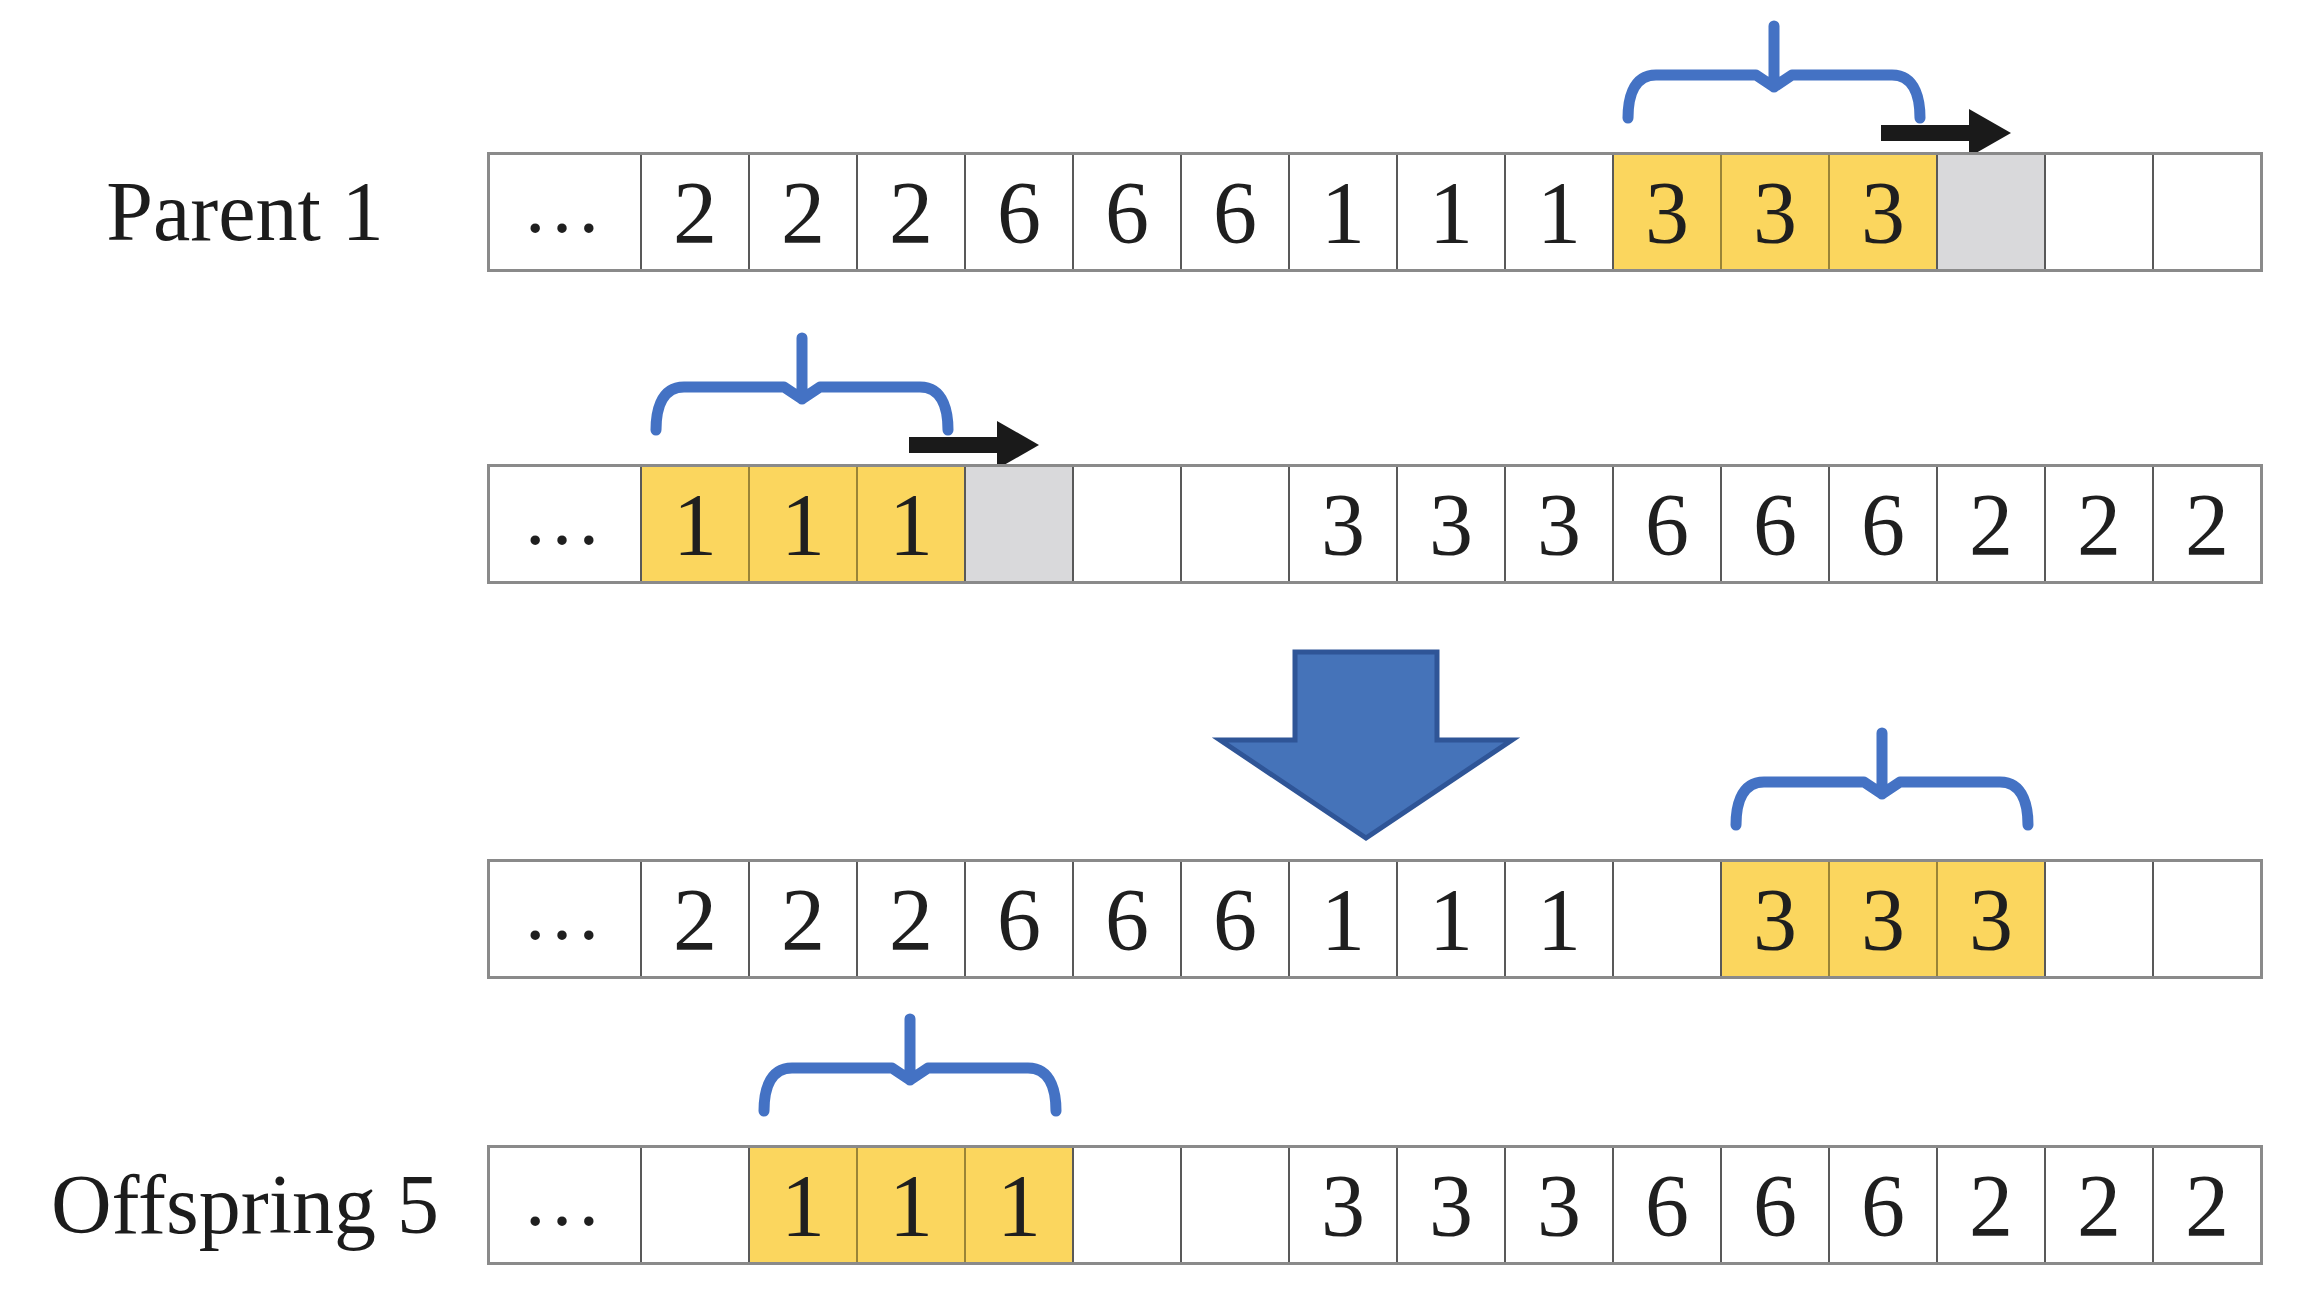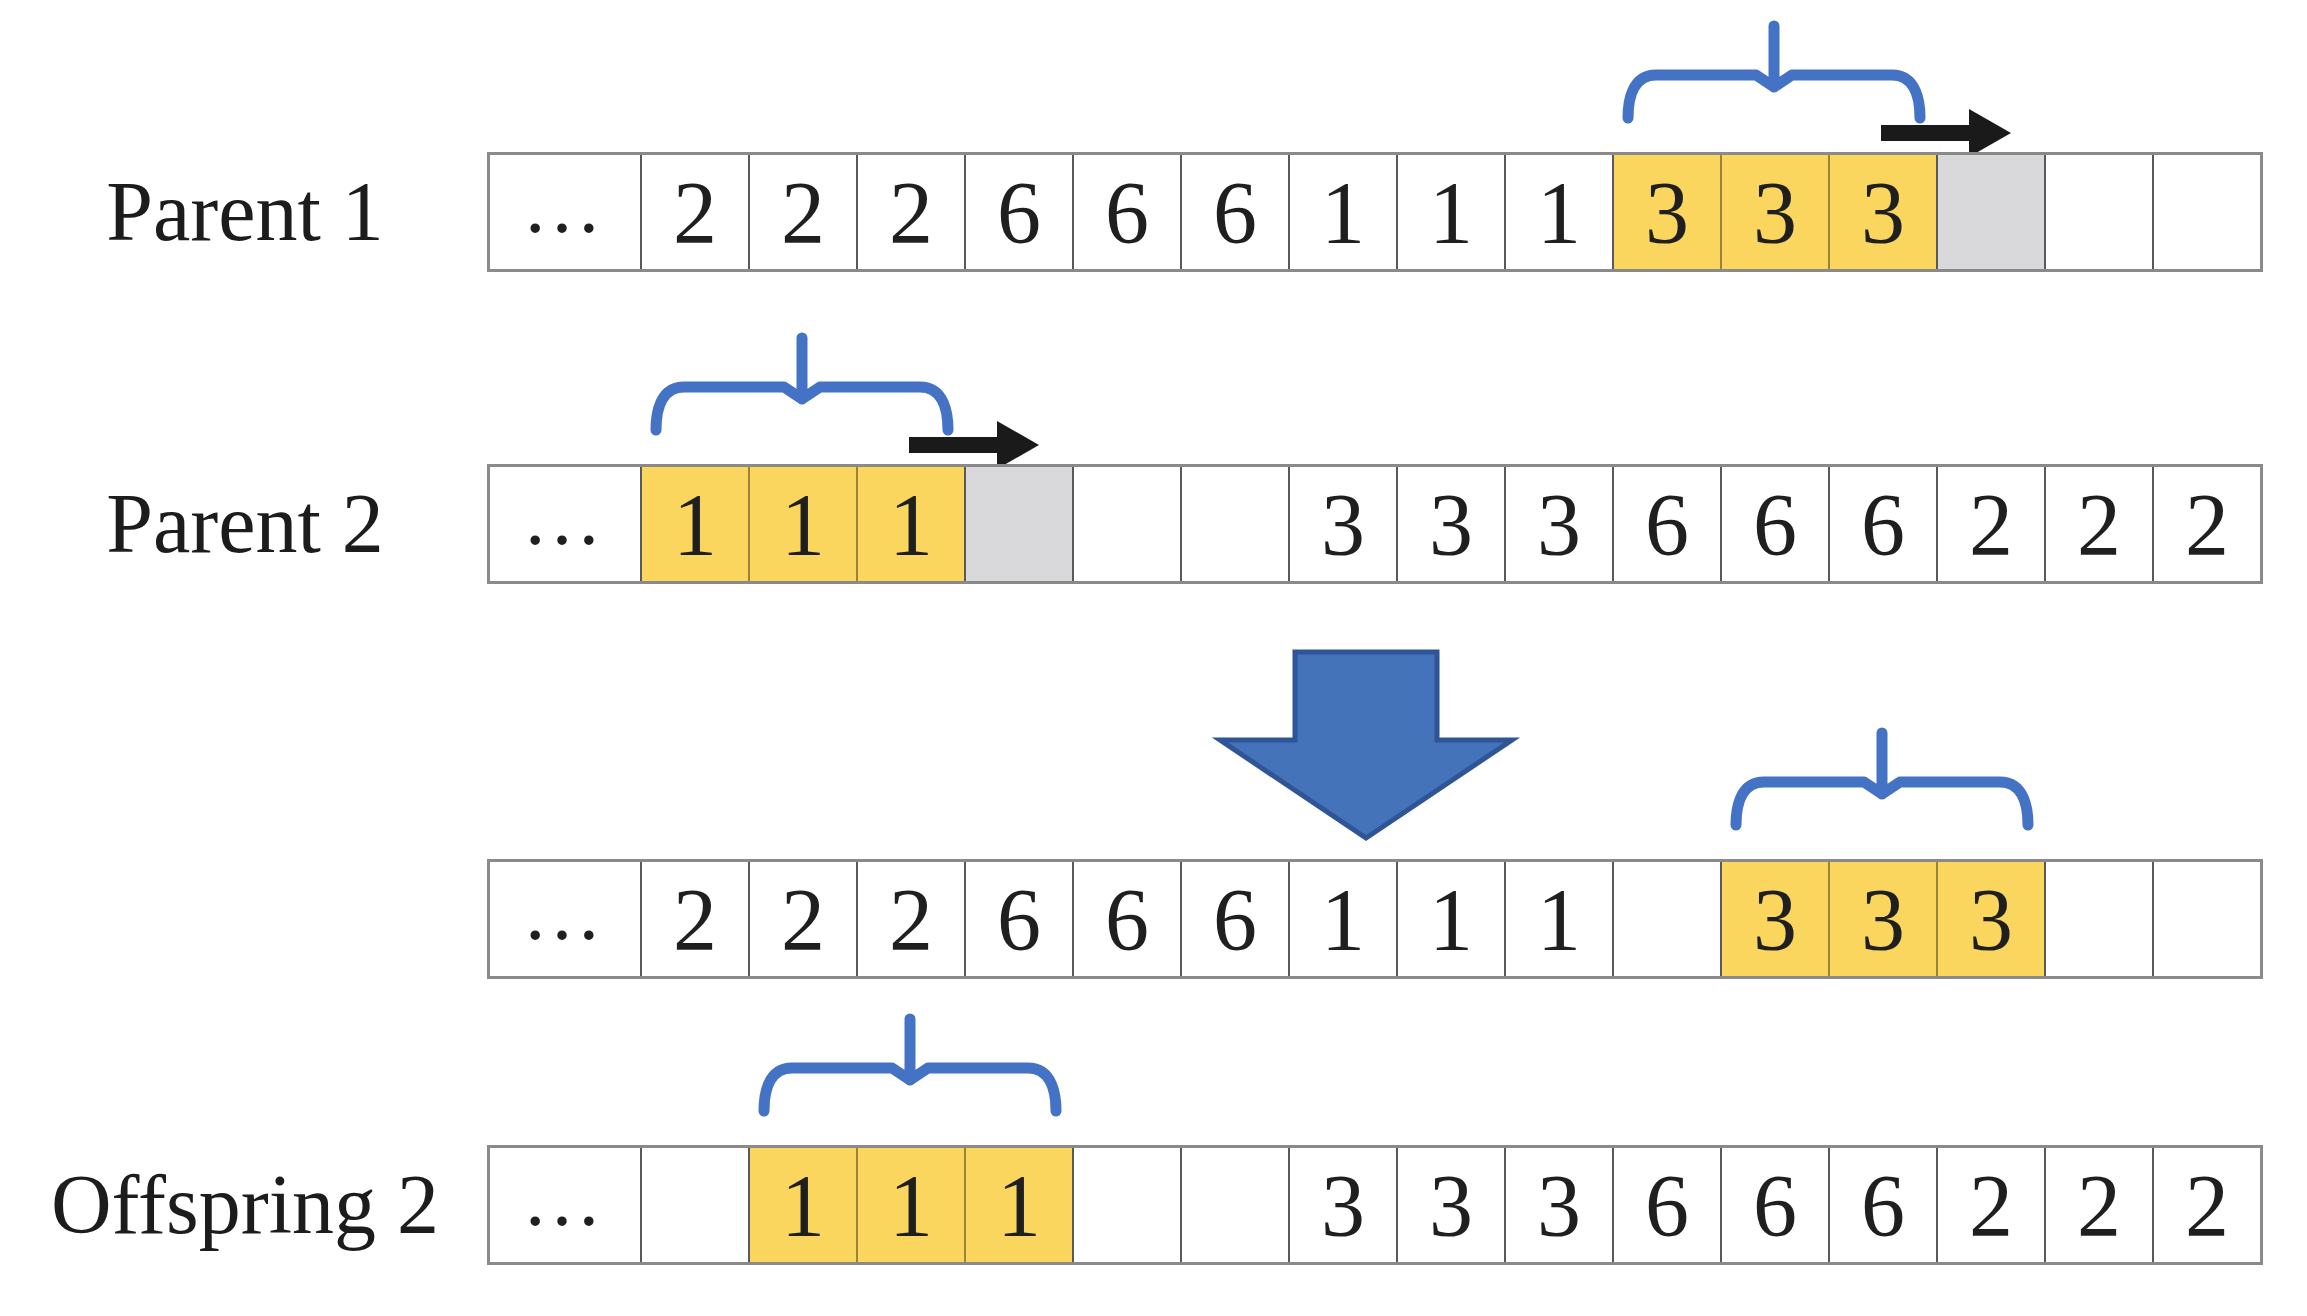--- a/index.html
+++ b/index.html
@@ -76,21 +76,20 @@
       <div class="cell" style="width: 108px;">1</div>
       <div class="cell" style="width: 108px;">1</div>
       <div class="cell" style="width: 108px;">1</div>
       <div class="cell hl" style="width: 108px;">3</div>
       <div class="cell hl" style="width: 108px;">3</div>
       <div class="cell hl" style="width: 108px;">3</div>
       <div class="cell gray" style="width: 108px;"></div>
       <div class="cell" style="width: 108px;"></div>
       <div class="cell" style="width: 108px;"></div>
     </div>
-    <div class="row-label" style="left: 15px; top: 467px;">Parent 2</div>
     <div class="chrom-row" style="left: 487px; top: 464px;">
       <div class="cell first dots" style="width: 150px;">…</div>
       <div class="cell hl" style="width: 108px;">1</div>
       <div class="cell hl" style="width: 108px;">1</div>
       <div class="cell hl" style="width: 108px;">1</div>
       <div class="cell gray" style="width: 108px;"></div>
       <div class="cell" style="width: 108px;"></div>
       <div class="cell" style="width: 108px;"></div>
       <div class="cell" style="width: 108px;">3</div>
       <div class="cell" style="width: 108px;">3</div>
@@ -113,21 +112,21 @@
       <div class="cell" style="width: 108px;">1</div>
       <div class="cell" style="width: 108px;">1</div>
       <div class="cell" style="width: 108px;">1</div>
       <div class="cell" style="width: 108px;"></div>
       <div class="cell hl" style="width: 108px;">3</div>
       <div class="cell hl" style="width: 108px;">3</div>
       <div class="cell hl" style="width: 108px;">3</div>
       <div class="cell" style="width: 108px;"></div>
       <div class="cell" style="width: 108px;"></div>
     </div>
-    <div class="row-label" style="left: 15px; top: 1148px;">Offspring 2</div>
+    <div class="row-label" style="left: 15px; top: 1148px;">Offspring 5</div>
     <div class="chrom-row" style="left: 487px; top: 1145px;">
       <div class="cell first dots" style="width: 150px;">…</div>
       <div class="cell" style="width: 108px;"></div>
       <div class="cell hl" style="width: 108px;">1</div>
       <div class="cell hl" style="width: 108px;">1</div>
       <div class="cell hl" style="width: 108px;">1</div>
       <div class="cell" style="width: 108px;"></div>
       <div class="cell" style="width: 108px;"></div>
       <div class="cell" style="width: 108px;">3</div>
       <div class="cell" style="width: 108px;">3</div>

